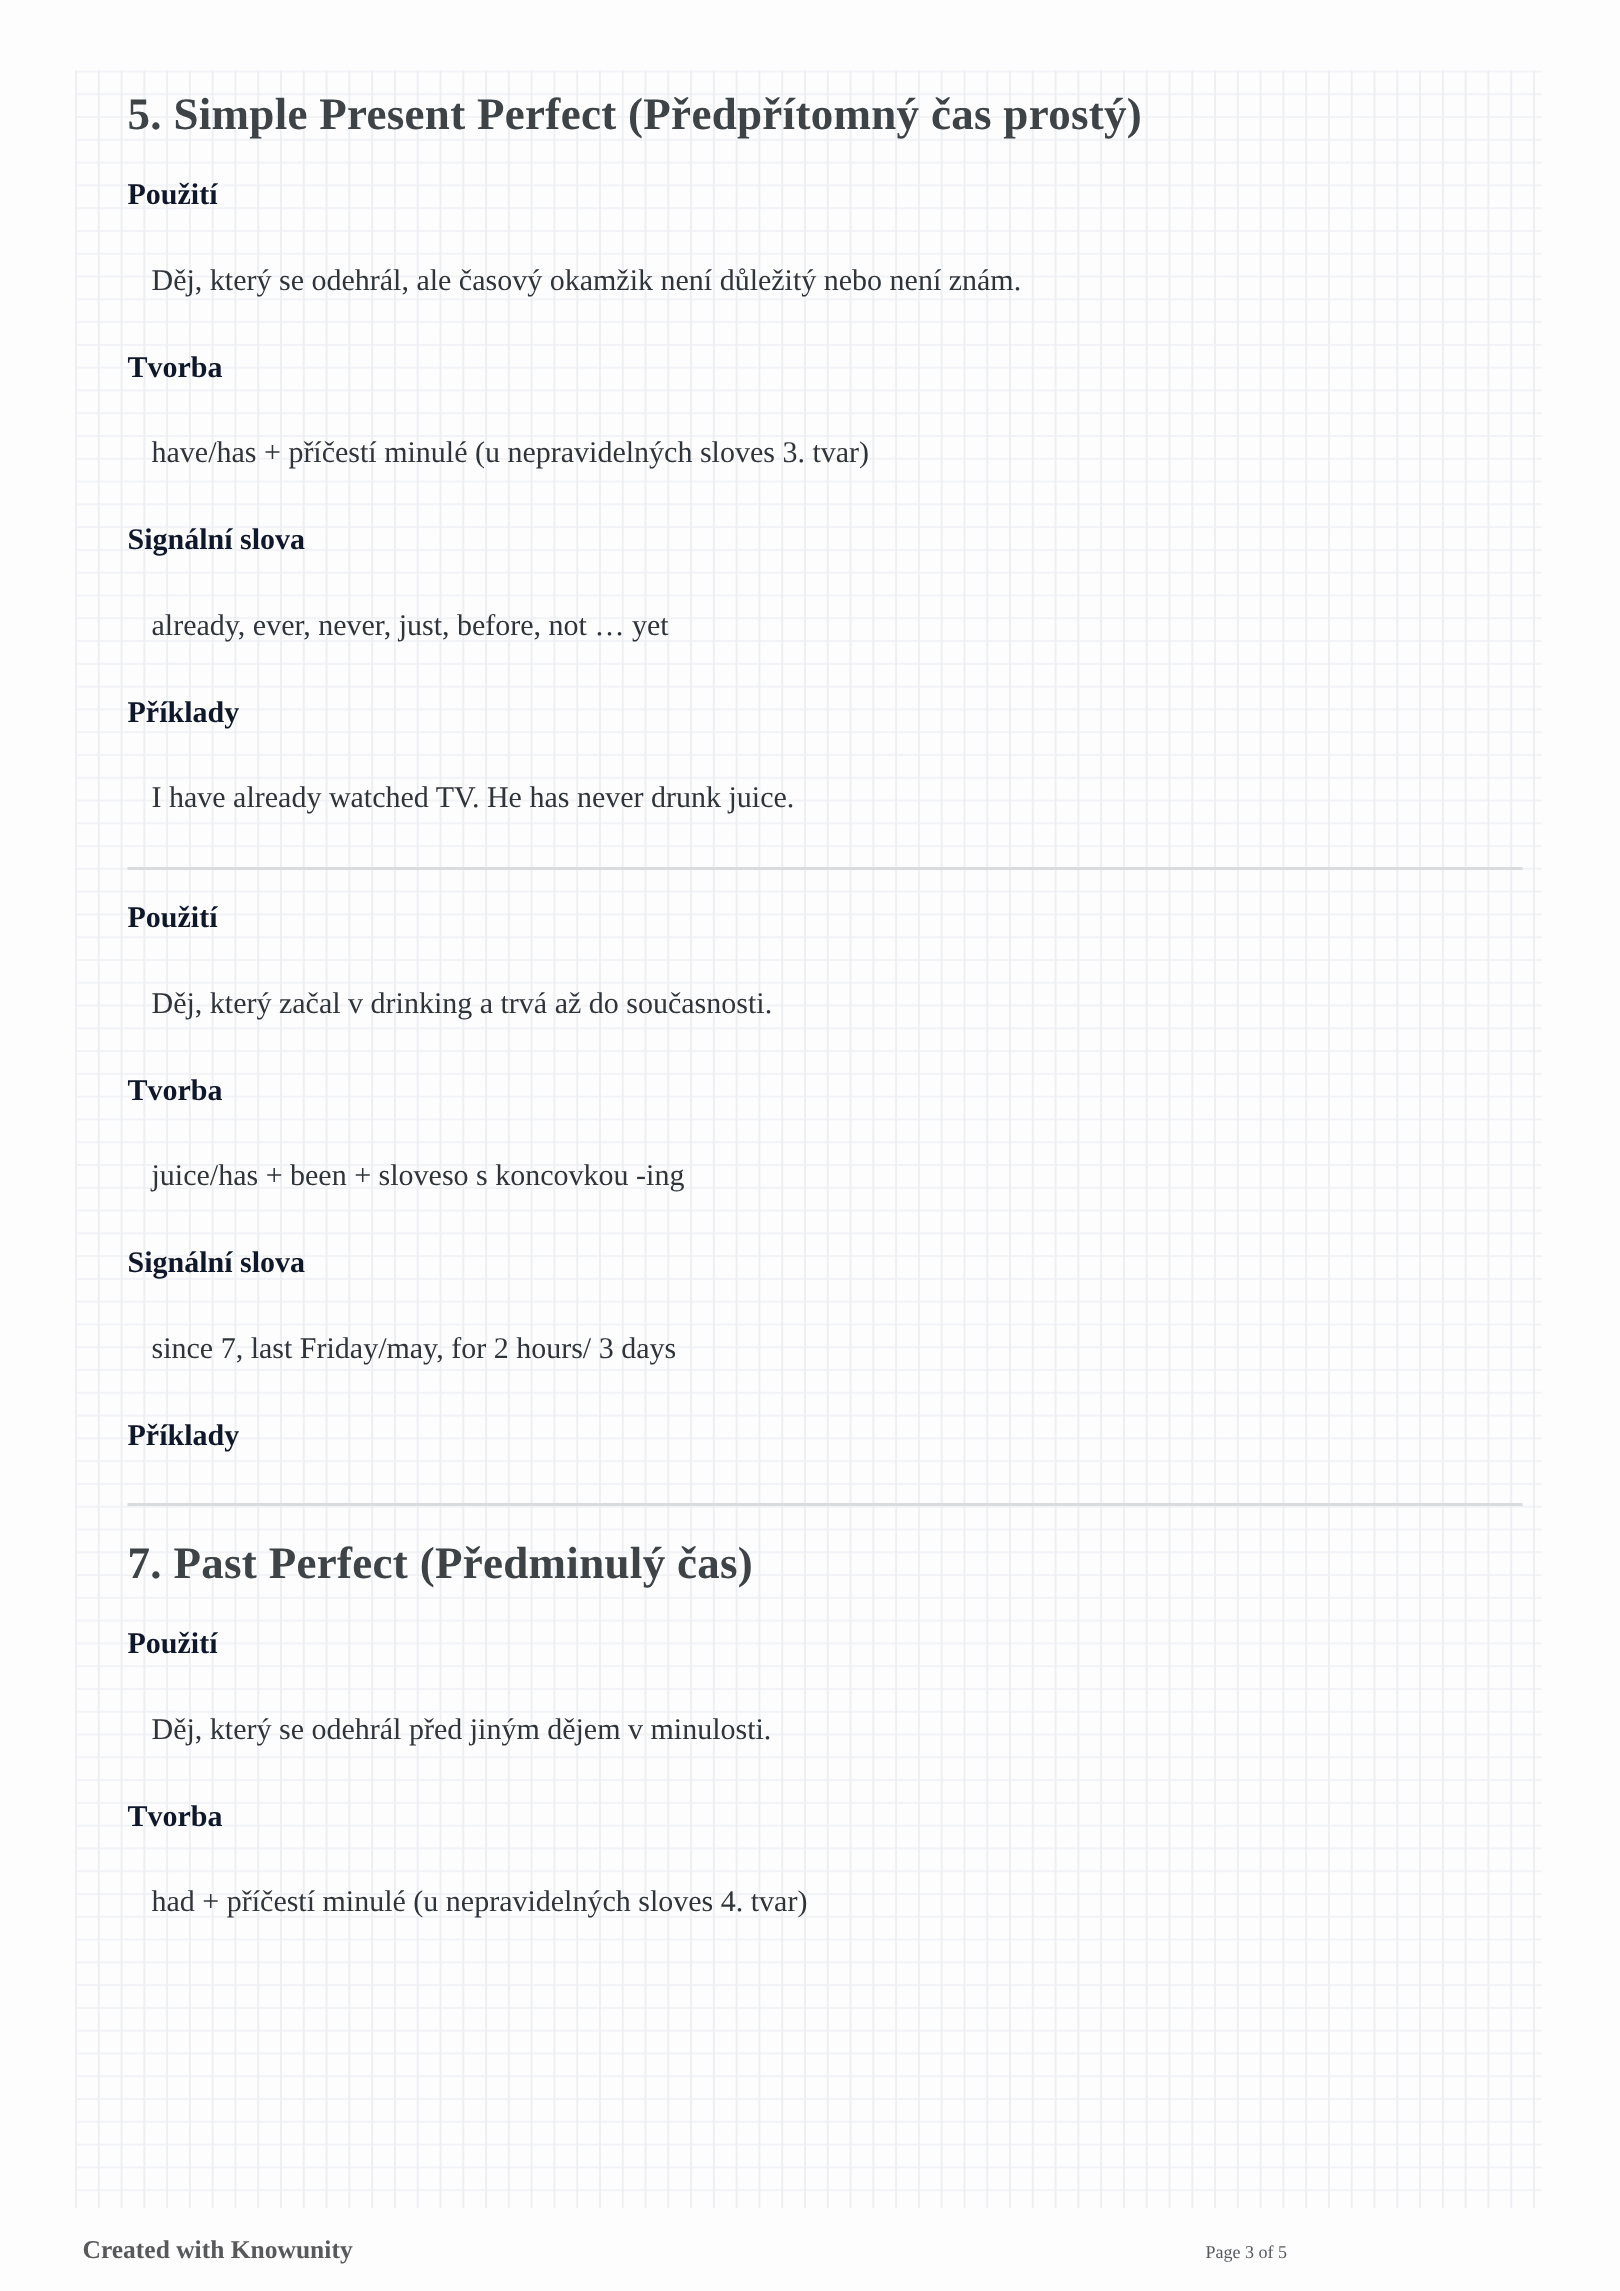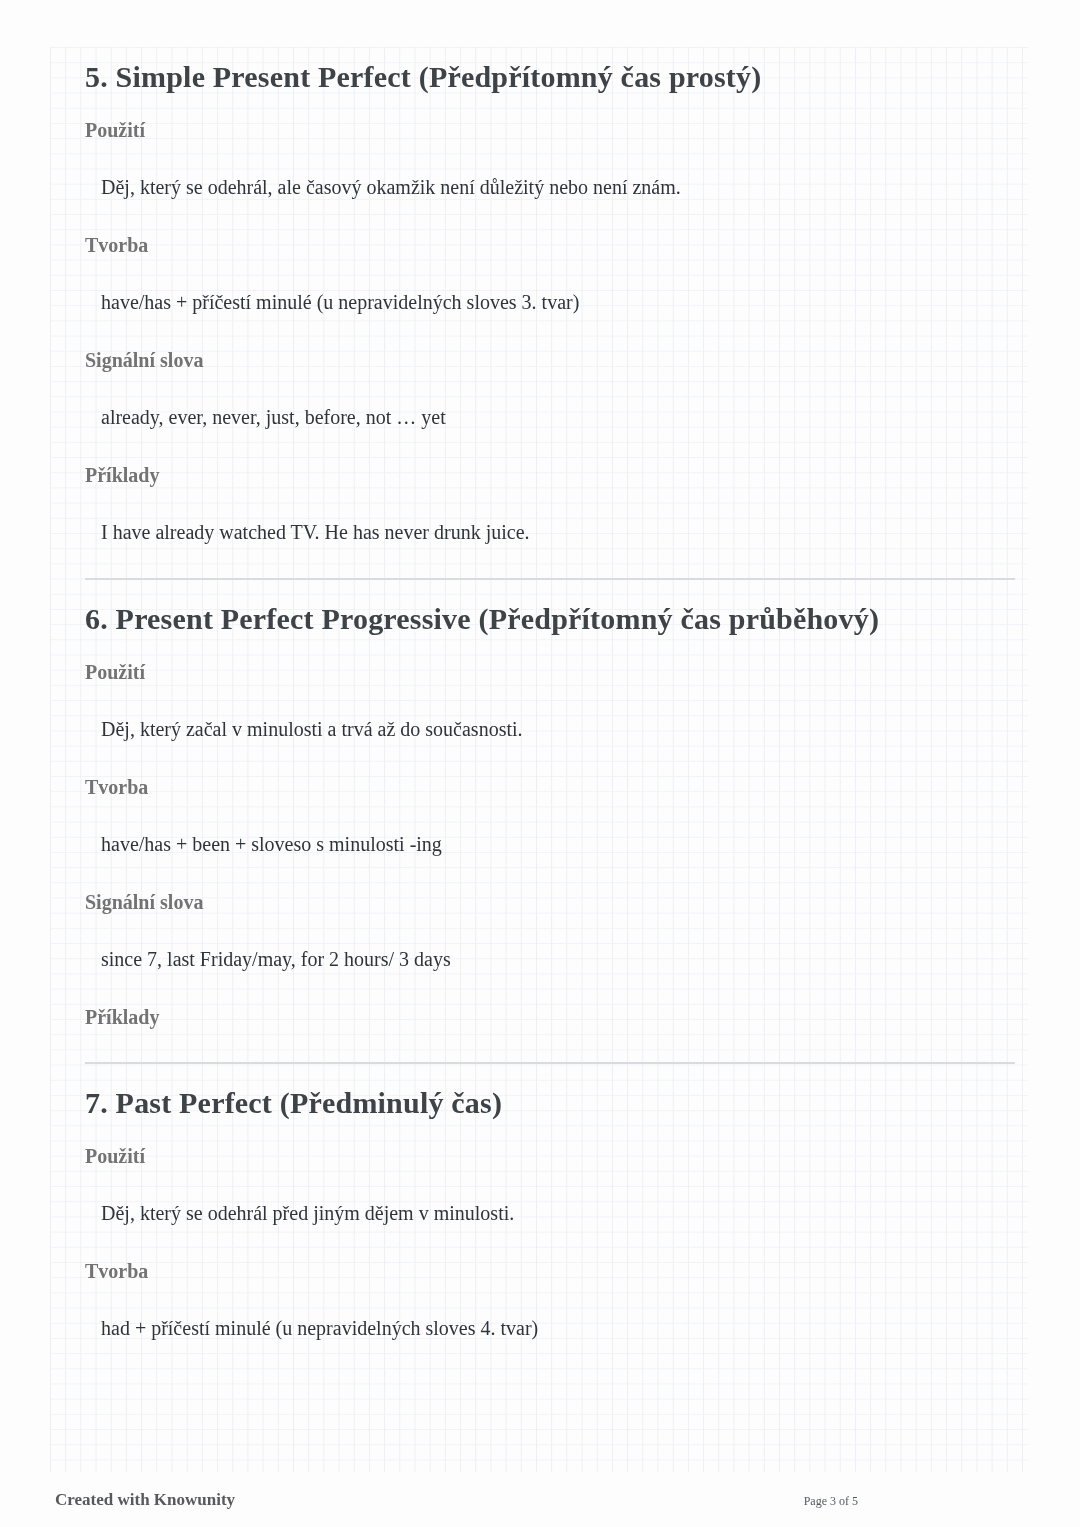--- a/index.html
+++ b/index.html
@@ -40,21 +40,21 @@
     line-height: 38px;
     font-weight: bold;
     color: #3e4347;
     margin: 0 0 22px 0;
     letter-spacing: 0.2px;
   }
   .block-label {
     font-size: 20px;
     line-height: 24px;
     font-weight: bold;
-    color: #737373;
+    color: #0f172a;
     margin: 0 0 33px 0;
   }
   .block-text {
     font-size: 20px;
     line-height: 24px;
     color: #2f343a;
     margin: 0 0 34px 16px;
   }
   hr.section-divider {
     border: none;
@@ -102,27 +102,26 @@
       <h3 class="block-label">Signální slova</h3>
       <p class="block-text">already, ever, never, just, before, not … yet</p>
 
       <h3 class="block-label">Příklady</h3>
       <p class="block-text">I have already watched TV. He has never drunk juice.</p>
     </section>
 
     <hr class="section-divider">
 
     <section>
-      <h2 class="section-heading">6. Present Perfect Progressive (Předpřítomný čas průběhový)</h2>
 
       <h3 class="block-label">Použití</h3>
-      <p class="block-text">Děj, který začal v minulosti a trvá až do současnosti.</p>
+      <p class="block-text">Děj, který začal v drinking a trvá až do současnosti.</p>
 
       <h3 class="block-label">Tvorba</h3>
-      <p class="block-text">have/has + been + sloveso s minulosti -ing</p>
+      <p class="block-text">juice/has + been + sloveso s koncovkou -ing</p>
 
       <h3 class="block-label">Signální slova</h3>
       <p class="block-text">since 7, last Friday/may, for 2 hours/ 3 days</p>
 
       <h3 class="block-label">Příklady</h3>
     </section>
 
     <hr class="section-divider">
 
     <section>

